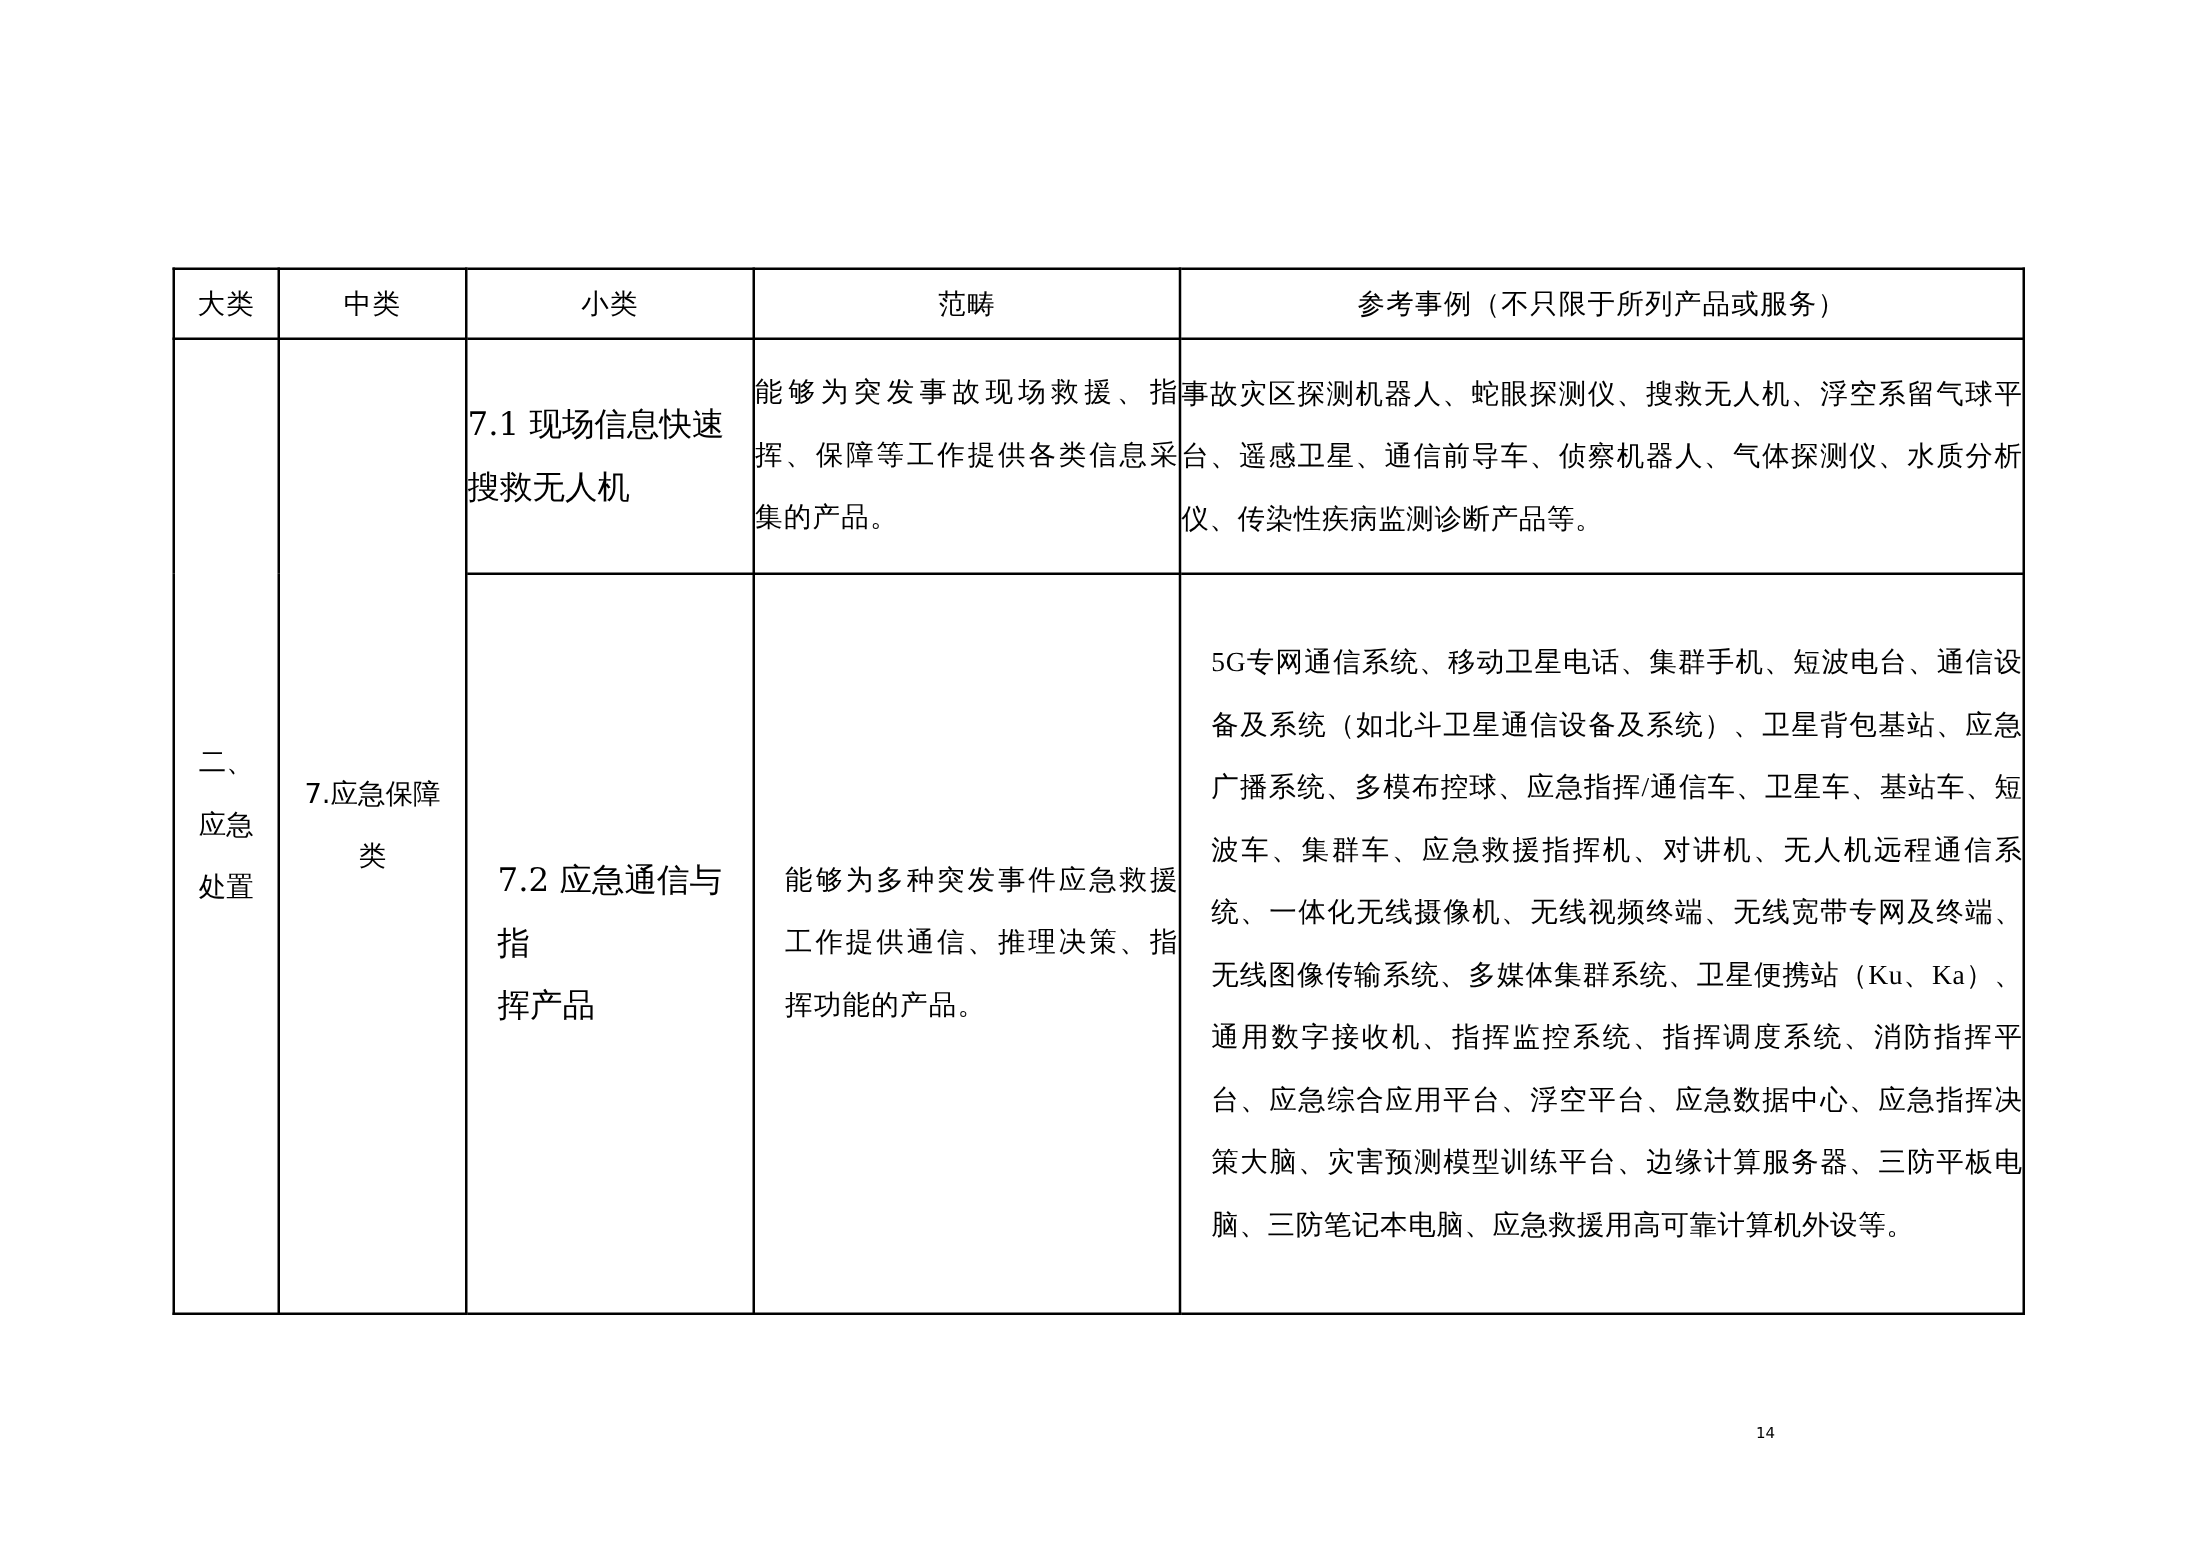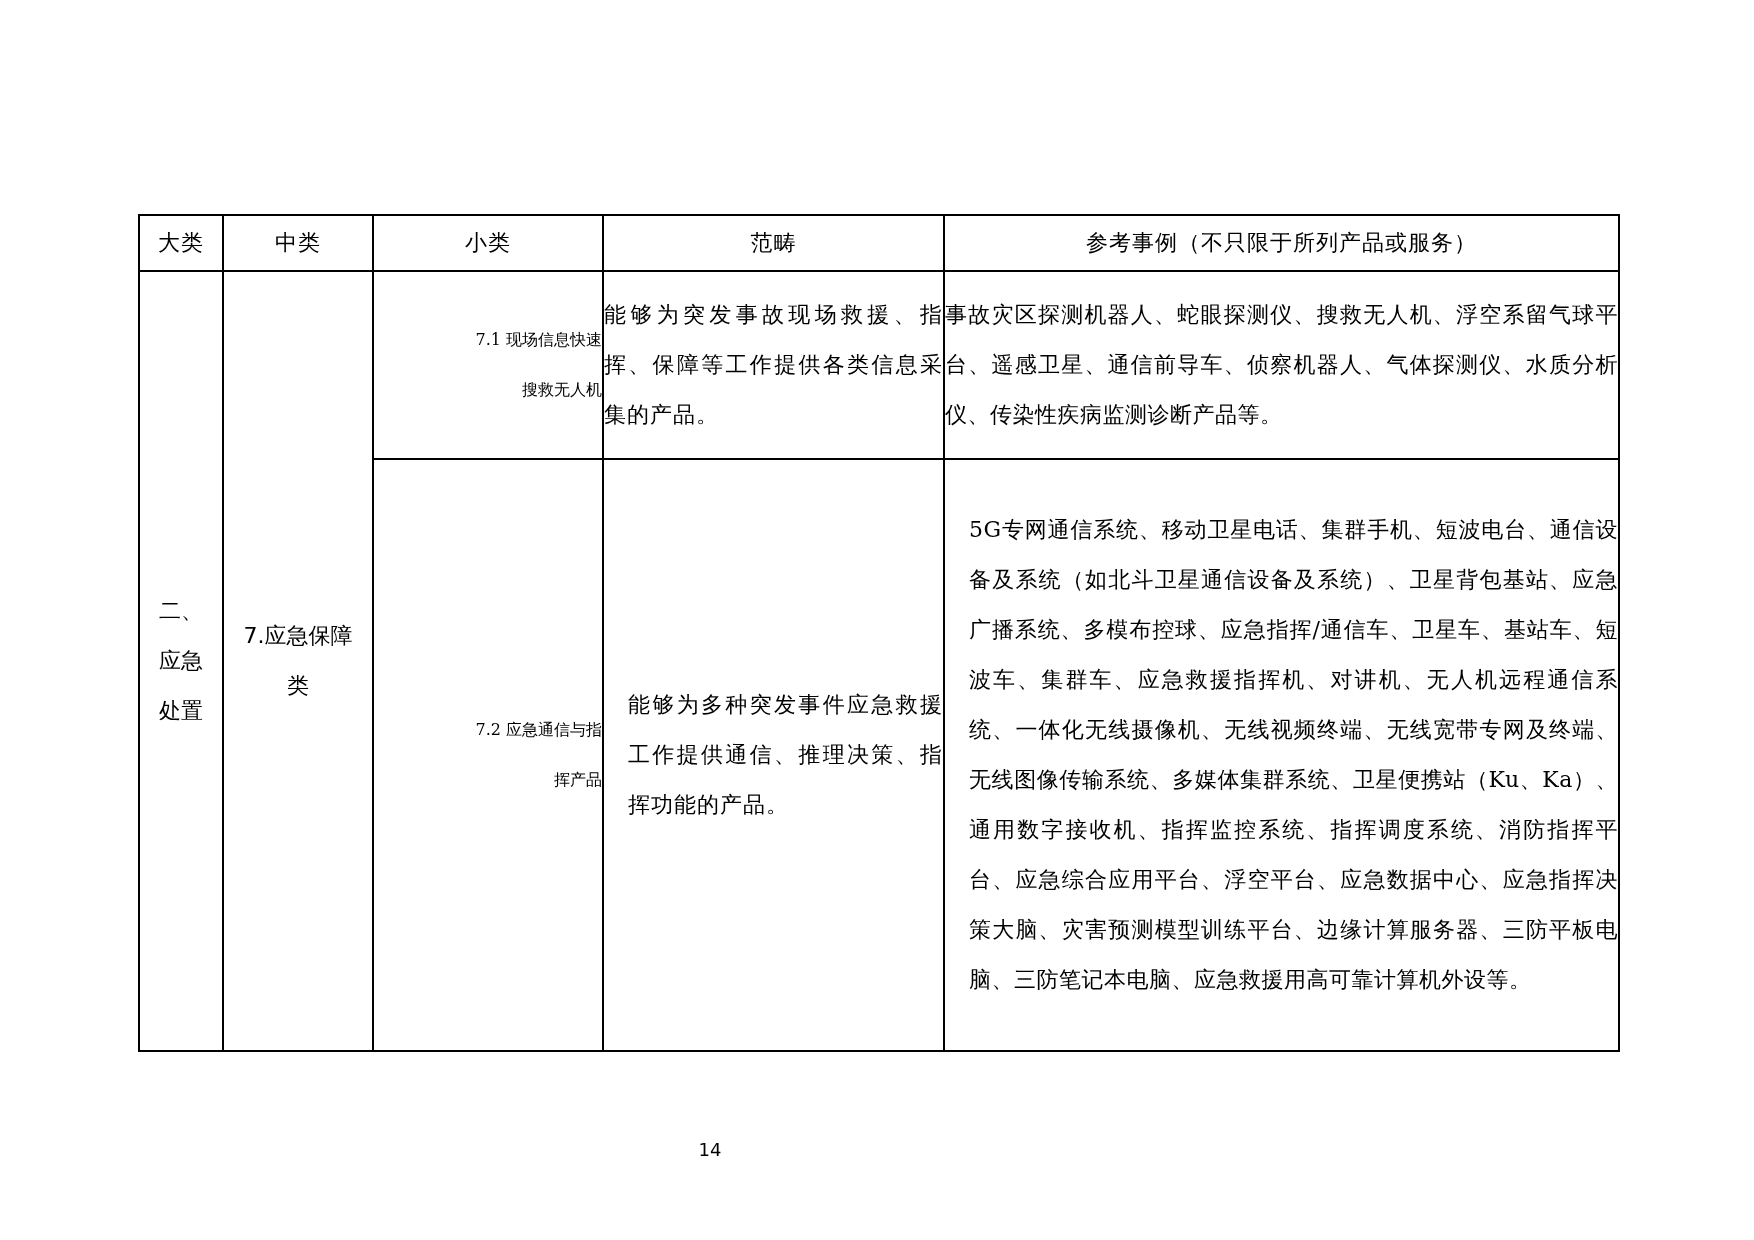--- a/index.html
+++ b/index.html
@@ -51,53 +51,54 @@
     .col-examples { width: 675px; }
 
     td.cell-major,
     td.cell-mid {
       text-align: center;
       font-family: "DejaVu Sans", "Liberation Sans", sans-serif;
       font-size: 22px;
       line-height: 50px;
     }
     td.cell-minor {
-      text-align: right;
-      font-size: 16px;
+      text-align: left;
+      font-size: 26px;
       line-height: 50px;
       padding: 0 14px;
     }
     td.cell-scope {
       font-size: 22px;
       line-height: 50px;
       padding: 0 12px 0 10px;
       text-align: justify;
       letter-spacing: 1px;
     }
     td.cell-examples {
       font-size: 22px;
       line-height: 50px;
       padding: 0 10px 0 12px;
       text-align: justify;
       letter-spacing: 0.5px;
+      font-family: Liberation Serif, serif;
     }
     tr.row-71 td { height: 186px; border-radius: 25px; }
     tr.row-72 td { height: 578px; padding-left: 24px; }
     tr.row-72 td.cell-examples { padding-top: 6px; padding-bottom: 6px; }
     tr.row-72 td.cell-scope { vertical-align: middle; }
 
     .stack { display: block; }
     .page-number {
       position: absolute;
       left: 0;
       width: 1420px;
       top: 1112px;
-      text-align: center;
+      text-align: right;
       font-family: "DejaVu Sans", "Liberation Sans", sans-serif;
-      font-size: 18px;
+      font-size: 12px;
     }
   </style>
 </head>
 <body>
 
 <div class="page">
 
   <table class="cat-table">
     <colgroup>
       <col class="col-major">

